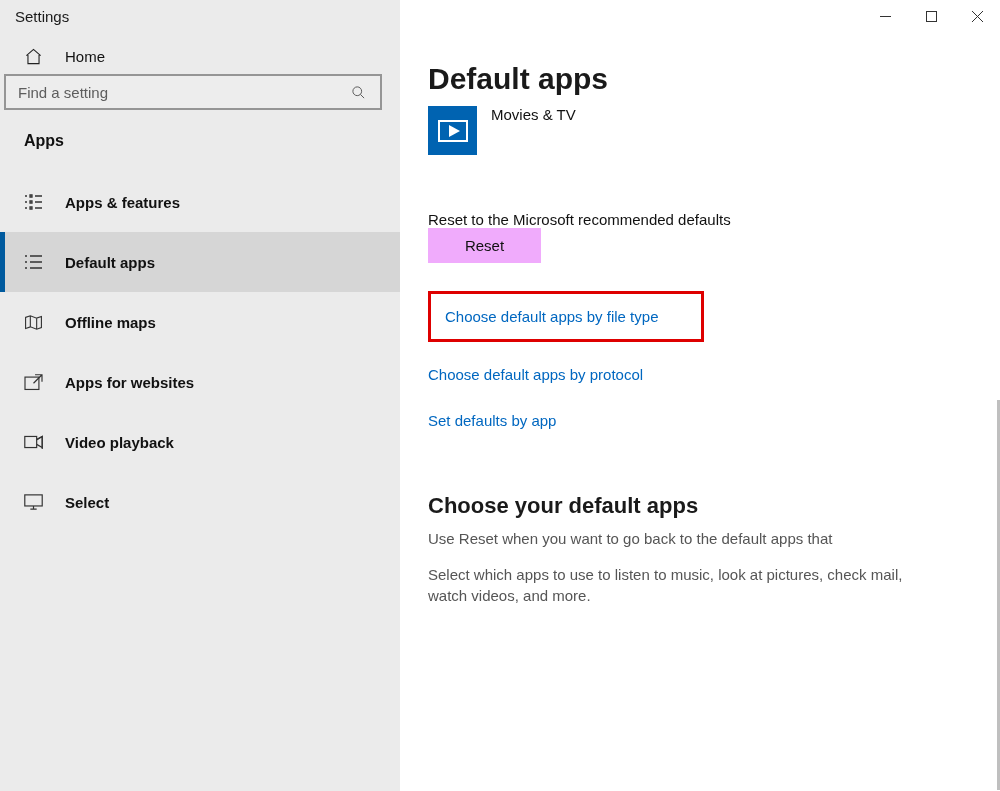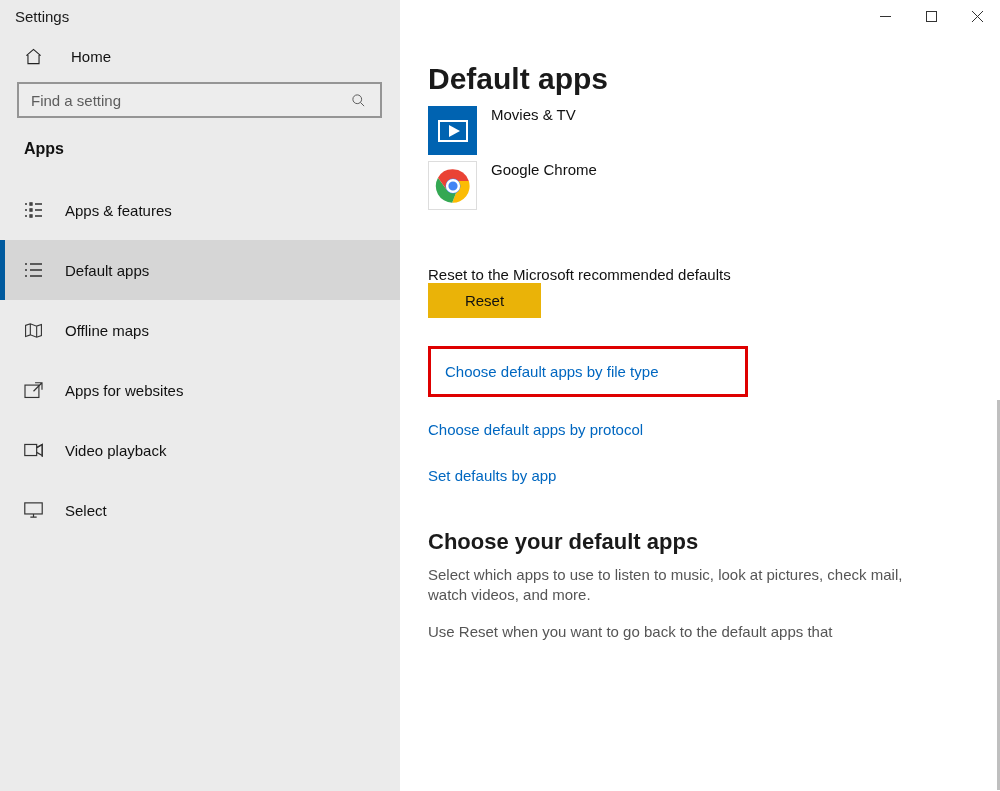--- a/index.html
+++ b/index.html
@@ -8,56 +8,56 @@
     .window { display: flex; width: 100%; height: 100%; }
 
     
     .caption-row { position: absolute; top: 0; right: 0; display: flex; }
     .caption-btn { width: 46px; height: 32px; display: flex; align-items: center; justify-content: center; color: #333; font-size: 13px; }
 
     
     .sidebar { width: 400px; flex: 0 0 400px; background: #ebebeb; height: 100%; padding-top: 8px; position: relative; }
     .app-title { font-size: 15px; color: #1a1a1a; padding: 0 0 22px 15px; }
 
-    .home-row { display: flex; align-items: center; gap: 28px; padding: 0 20px 16px 24px; }
+    .home-row { display: flex; align-items: center; gap: 22px; padding: 0 20px 8px 24px; }
     .home-row .icon { width: 19px; height: 19px; color: #222; }
     .home-row .lbl { font-size: 15px; color: #111; }
 
-    .search-wrap { padding: 0 18px 22px 17px; }
+    .search-wrap { padding: 0 18px 22px 4px; }
     .search-box { position: relative; border: 2px solid #959595; height: 36px; display: flex; align-items: center; background:#ededed; }
     .search-box input { flex: 1; border: none; background: transparent; font-size: 15px; color: #555; padding: 0 12px; outline: none; font-style: normal; }
     .search-box input::placeholder { color: #5d5d5d; }
     .search-box .search-icon { width: 15px; height: 15px; position: absolute; right: 14px; color: #5d5d5d; }
 
     .section-title { font-size: 16px; font-weight: 600; color: #111; padding: 0 0 22px 24px; }
 
     .nav-list { list-style: none; }
-    .nav-item { display: flex; align-items: center; height: 60px; gap: 22px; padding: 0 0 0 24px; font-size: 15px; color: #111; cursor: default; position: relative; }
+    .nav-item { display: flex; align-items: center; height: 60px; gap: 22px; padding: 0 0 0 24px; font-size: 15px; color: #111; cursor: default; position: relative; font-weight: bold; }
     .nav-item.sel { background: #d6d6d6; }
     .nav-item.sel::before { content:""; position:absolute; left:0; top:0; width:5px; height:100%; background:#005a9e; }
     .nav-item .icon-cell { width: 19px; height: 19px; display:flex; align-items:center; justify-content:center; color:#333; }
 
     
     .content { flex: 1; padding: 62px 0 0 28px; position:relative; height:100%; overflow:hidden; }
     .page-title { font-size: 30px; font-weight: 600; color: #1a1a1a; padding-bottom: 4px; }
 
     .app-entry { display:flex; align-items:flex-end; gap:14px; margin-top:6px; }
     .app-entry .app-name { font-size:15px; color:#111; align-self:flex-start; padding-top:0px; }
     .tile { width:49px; height:49px; display:flex; align-items:center; justify-content:center; }
 
     .subhead { font-size:15px; color:#111; margin-top:48px; margin-bottom:12px; }
 
     .reset-line { font-size:15px; color:#111; margin-top:56px; }
-    .reset-btn { background:#eab308; border:none; font-size:15px; color:#111; width:113px; height:35px; }
+    .reset-btn { background:#f0abfc; border:none; font-size:15px; color:#111; width:113px; height:35px; }
 
     .link { color:#0067c0; font-size:15px; display:inline-block; margin-top:28px; cursor: pointer; }
-    .highlight-box { border:3px solid #de0000; padding: 14px 0 14px 0; width: 320px; margin-top:28px; display:flex; align-items:center; }
+    .highlight-box { border:3px solid #de0000; padding: 14px 0 14px 0; width: 276px; margin-top:28px; display:flex; align-items:center; }
     .highlight-box .link { margin-top:0; margin-left: 0; padding-left: 0; }
 
-    .footer-sec { margin-top:44px; max-width: 510px; }
+    .footer-sec { margin-top:63px; max-width: 510px; }
     .footer-title { font-size:22px; font-weight:600; color:#1a1a1a; margin-bottom:10px;}
     .footer-p { font-size:15px; color:#555; line-height:1.35; }
     .footer-p + .footer-p { margin-top:16px; }
 
     .scrollbar { position:absolute; right:0; top:400px; width:3px; height:390px; background:#bfbfbf; }
 
     svg { display:block; }
   </style>
 </head>
 <body>
@@ -176,49 +176,35 @@
         <svg width="30" height="22" viewBox="0 0 30 22">
           <rect x="0" y="0" width="30" height="22" fill="#fff"></rect>
           <rect x="2" y="2" width="26" height="18" fill="#0063b1"></rect>
           <path d="M11 5 L22 11 L11 17 Z" fill="#fff"></path>
         </svg>
       </div>
       <span class="app-name">Movies &amp; TV</span>
     </div>
 
 
-    <div class="app-entry">
-      <div class="tile" style="background:#fff; border:1px solid #ddd;">
-        <svg width="40" height="40" viewBox="0 0 48 48">
-          <circle cx="24" cy="24" r="22" fill="#fff"></circle>
-          <path d="M24 4 A20 20 0 0 1 43 18 L24 18 Z" fill="#ea4335"></path>
-          <path d="M43 18 A20 20 0 0 1 23 44 L30 26 A10 10 0 0 0 24 18 Z" fill="#fbbc05"></path>
-          <path d="M23 44 A20 20 0 0 1 6 14 L16 28 A10 10 0 0 0 30 26 Z" fill="#34a853"></path>
-          <path d="M6 14 A20 20 0 0 1 24 4 L24 18 A10 10 0 0 0 16 28 Z" fill="#ea4335"></path>
-          <circle cx="24" cy="24" r="9" fill="#4285f4"></circle>
-          <circle cx="24" cy="24" r="7" fill="#4285f4" stroke="#fff" stroke-width="3"></circle>
-        </svg>
-      </div>
-      <span class="app-name">Google Chrome</span>
-    </div>
 
     <div class="reset-line">Reset to the Microsoft recommended defaults</div>
     <button class="reset-btn">Reset</button>
 
     <div style="position:relative;">
       <div class="highlight-box" style="position:relative;">
         <a class="link" style="margin-left:14px;">Choose default apps by file type</a>
       </div>
     </div>
 
     <div><a class="link" style="margin-top:24px;">Choose default apps by protocol</a></div>
     <div><a class="link" style="margin-top:28px;">Set defaults by app</a></div>
 
     <div class="footer-sec">
       <div class="footer-title">Choose your default apps</div>
+      <p class="footer-p">Use Reset when you want to go back to the default apps that</p>
       <p class="footer-p">Select which apps to use to listen to music, look at pictures, check mail, watch videos, and more.</p>
-      <p class="footer-p">Use Reset when you want to go back to the default apps that</p>
     </div>
 
     <div class="scrollbar"></div>
   </main>
 
 </div>
 
 </body></html>

